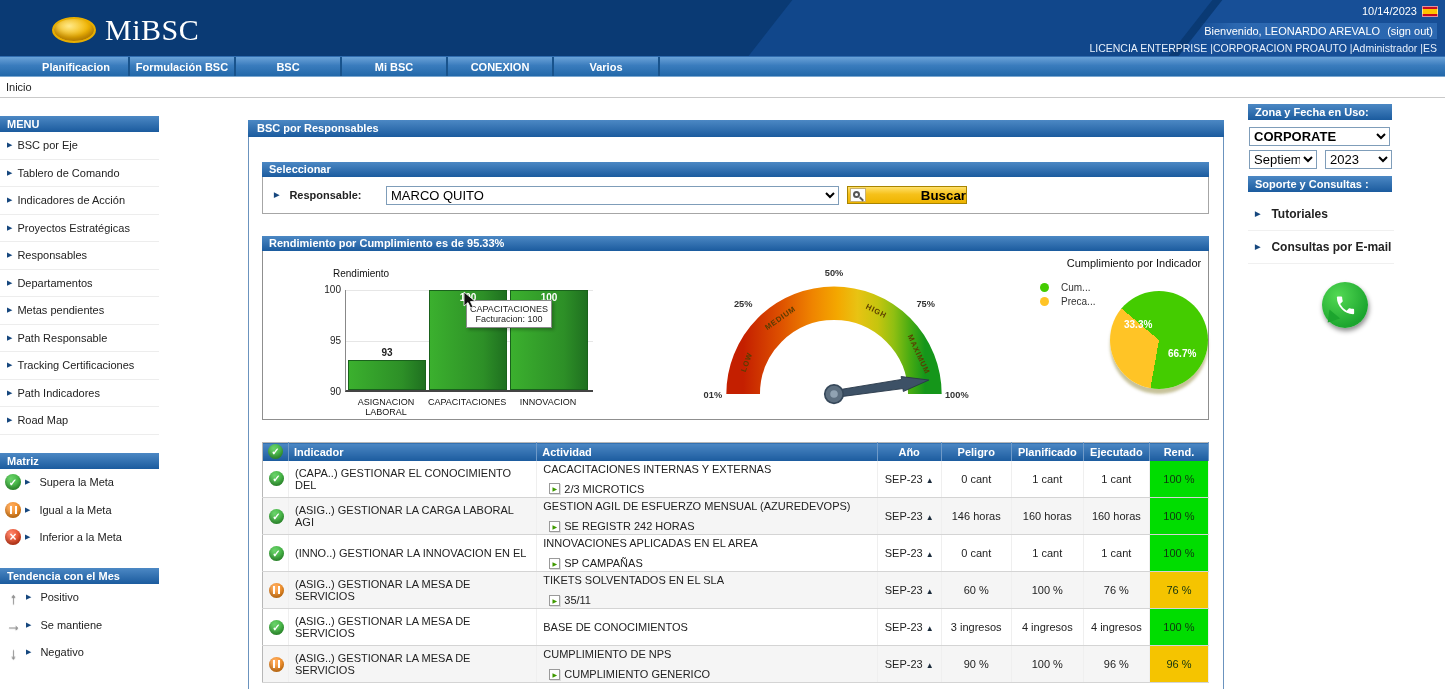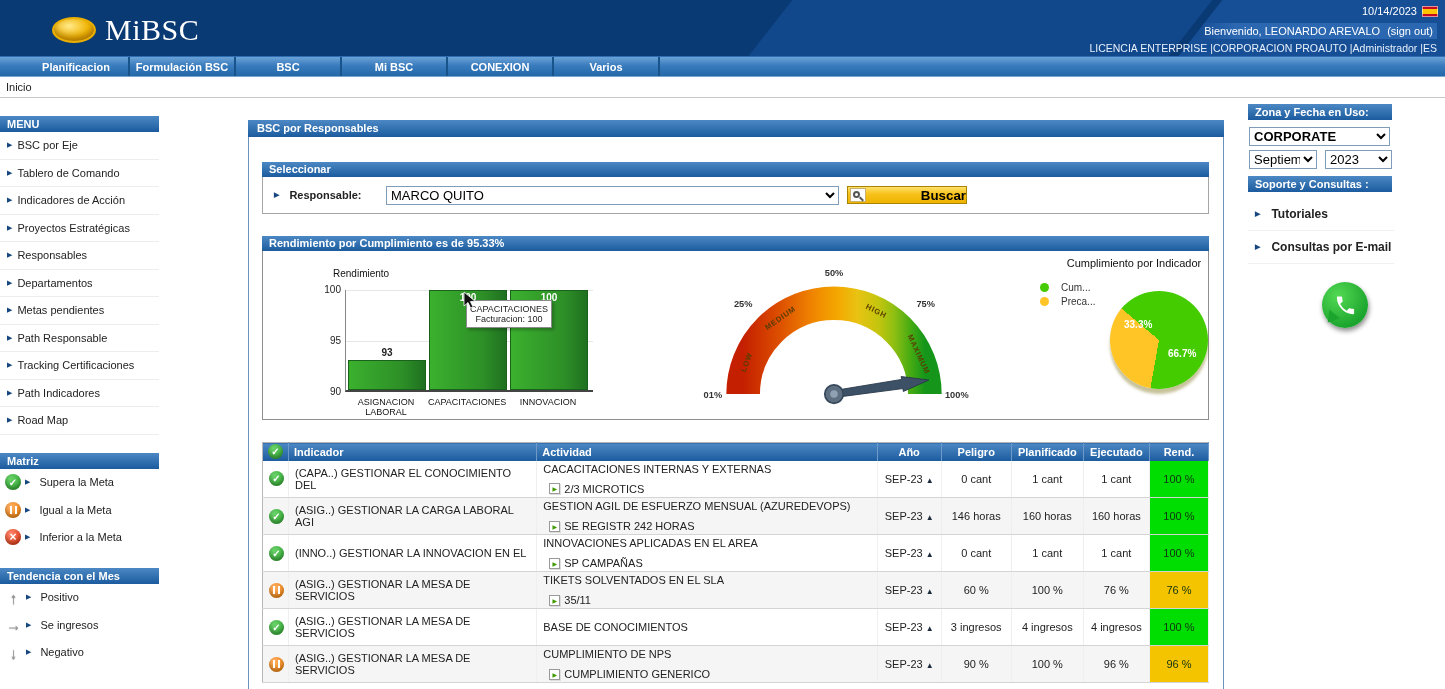--- a/index.html
+++ b/index.html
@@ -221,21 +221,21 @@
   <div class="side-hdr">Tendencia con el Mes Anterior</div>
   <div>
       <div class="legend-row">
         <span class="trend-glyph">↑</span>
         <span class="tri">▶</span>
         <span>Positivo</span>
       </div>
       <div class="legend-row">
         <span class="trend-glyph">→</span>
         <span class="tri">▶</span>
-        <span>Se ingresos</span>
+        <span>Se mantiene</span>
       </div>
       <div class="legend-row">
         <span class="trend-glyph">↓</span>
         <span class="tri">▶</span>
         <span>Negativo</span>
       </div>
     </div>
 </aside>
 
 <main class="main-content">

